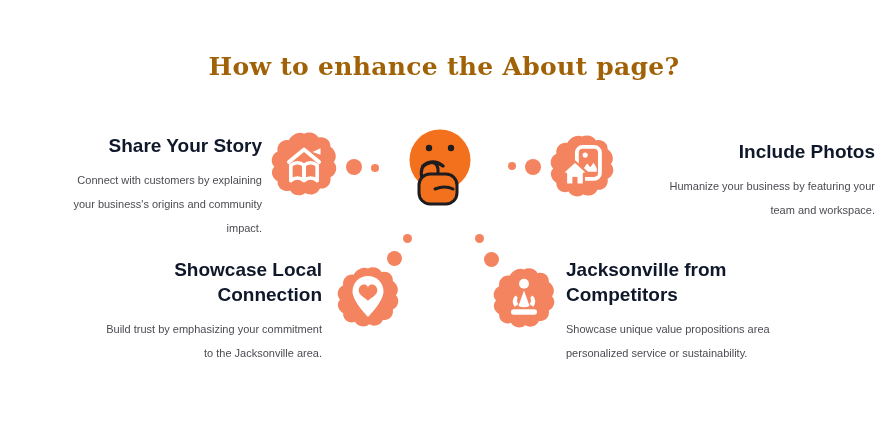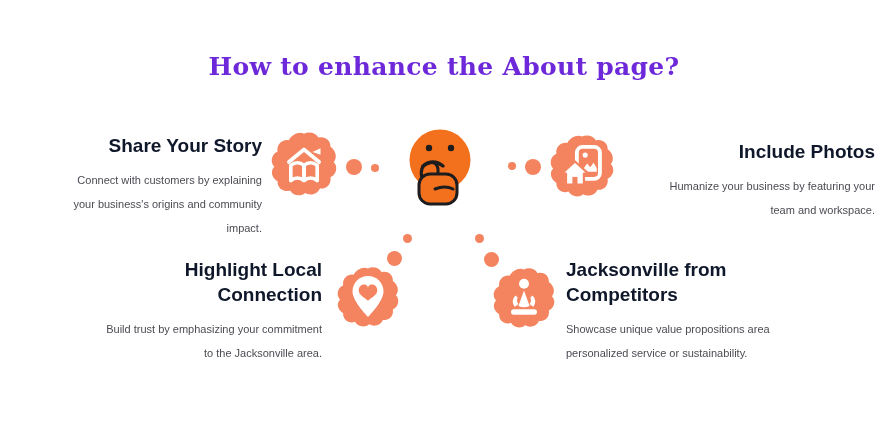--- a/index.html
+++ b/index.html
@@ -1,20 +1,20 @@
 <!DOCTYPE html>
 <html><head>
 <meta charset="utf-8">
 <style>
   html,body{margin:0;padding:0;background:#fff;}
   .stage{position:relative;width:888px;height:426px;background:#ffffff;overflow:hidden;
          font-family:"Liberation Sans",sans-serif;}
   .title{position:absolute;left:0;right:0;top:52px;margin:0;text-align:center;
          font-family:"DejaVu Serif","Liberation Serif",serif;font-weight:700;
-         font-size:25px;color:#6d28d9;letter-spacing:.3px;}
+         font-size:25px;color:#a16207;letter-spacing:.3px;}
   .sec{position:absolute;}
   .sec h2{margin:0;font-size:19px;line-height:25px;font-weight:700;color:#0f172a;}
   .sec p{margin:10px 0 0 0;font-size:11px;line-height:24px;color:#4B4B53;}
   .alignR{text-align:right;}
   .iconWrap{position:absolute;}
   .dot{position:absolute;border-radius:50%;background:#F4845F;}
   svg{display:block;}
 </style>
 </head>
 <body>
@@ -71,21 +71,21 @@
       <rect x="35" y="67" width="8" height="12" fill="#F4845F"></rect>
     </svg>
   </div>
 
   <section class="sec" style="left:660px;top:139px;width:215px;text-align:right;">
     <h2>Include Photos</h2>
     <p>Humanize your business by featuring your team and workspace.</p>
   </section>
 
   <section class="sec alignR" style="left:100px;top:257px;width:222px;">
-    <h2>Highlight Local Connection</h2>
+    <h2>Showcase Local Connection</h2>
     <p>Build trust by emphasizing your commitment to the Jacksonville area.</p>
   </section>
 
   <div class="iconWrap" style="left:337px;top:266px;">
     <svg width="62" height="62" viewBox="0 0 100 100">
       <path fill="#F4845F" d="M50 4 C58 0 68 3 72 10 C81 7 91 14 90 24 C98 29 101 40 95 47 C102 54 99 66 90 70 C92 80 84 89 74 87 C71 95 60 99 52 94 C45 100 33 98 29 90 C19 94 9 86 10 76 C2 72 -2 61 5 54 C-2 47 1 35 10 31 C8 21 17 12 27 14 C31 6 42 0 50 4 Z"></path>
       <path d="M50 16 C36 16 25 27 25 41 C25 57 50 82 50 82 C50 82 75 57 75 41 C75 27 64 16 50 16 Z" fill="#FFFFFF"></path>
       <path d="M50 56 C44 50 35 47 35 39 C35 33 40 29 45 30 C48 30.5 50 33 50 35 C50 33 52 30.5 55 30 C60 29 65 33 65 39 C65 47 56 50 50 56 Z" fill="#F4845F"></path>
     </svg>
   </div>

